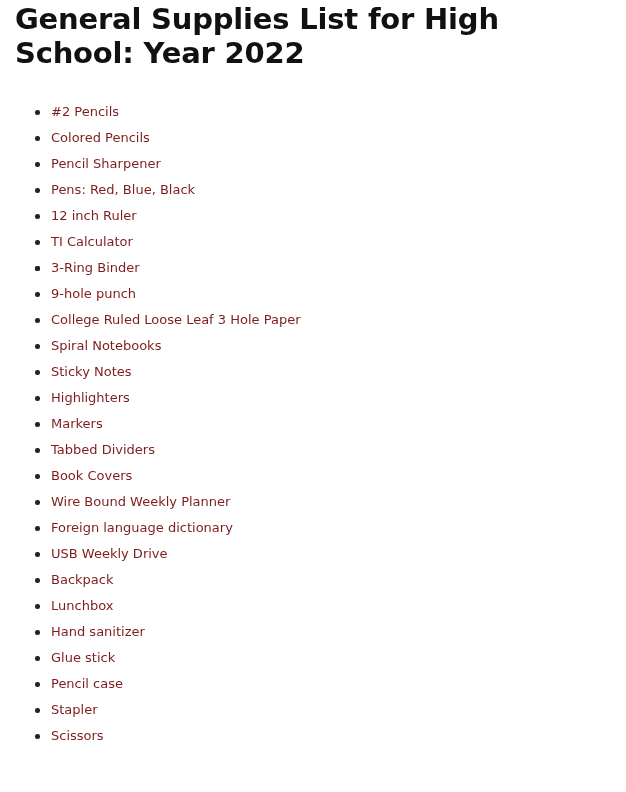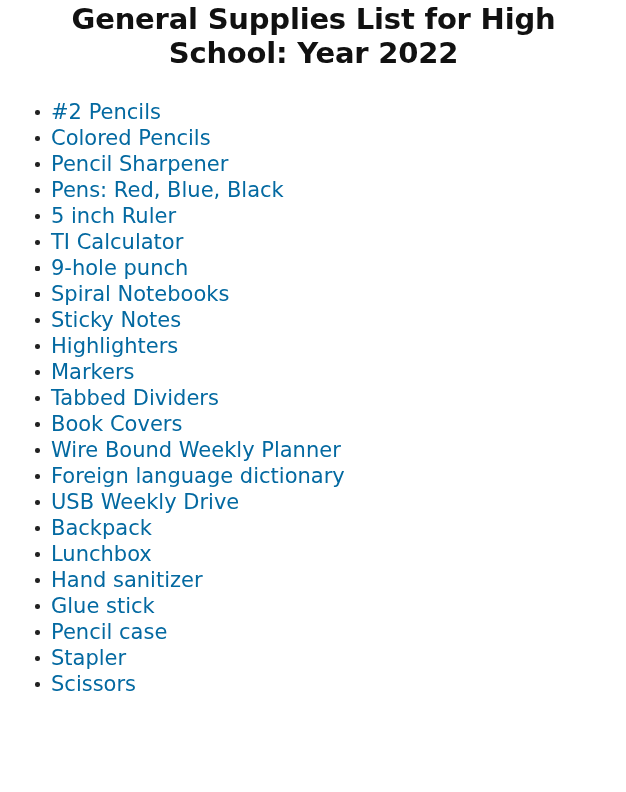--- a/index.html
+++ b/index.html
@@ -23,33 +23,32 @@
   }
   .doc-title {
     font-size: 29px;
     font-weight: bold;
     line-height: 34px;
     letter-spacing: -0.2px;
     color: #111111;
     margin: 0;
     padding-top: 2px;
     max-width: 600px;
-    text-align: center;
   }
   .supplies-list {
     list-style: none;
     margin: 0;
     padding: 0;
     padding-top: 29px;
   }
   .supply-item {
     position: relative;
-    font-size: 21px;
+    font-size: 13px;
     line-height: 26px;
-    color: #0369a1;
+    color: #7f1d1d;
     padding-left: 36px;
     white-space: nowrap;
   }
   .supply-item .bullet {
     position: absolute;
     left: 20px;
     top: 0;
     width: 6px;
     height: 26px;
     line-height: 26px;
@@ -73,25 +72,26 @@
 <div class="page">
 
   <h1 class="doc-title">General Supplies List for High School: Year 2022</h1>
 
   <ul class="supplies-list">
 
   <li class="supply-item"><span class="bullet"></span><span class="supply-label">#2 Pencils</span></li>
       <li class="supply-item"><span class="bullet"></span><span class="supply-label">Colored Pencils</span></li>
       <li class="supply-item"><span class="bullet"></span><span class="supply-label">Pencil Sharpener</span></li>
       <li class="supply-item"><span class="bullet"></span><span class="supply-label">Pens: Red, Blue, Black</span></li>
-      <li class="supply-item"><span class="bullet"></span><span class="supply-label">5 inch Ruler</span></li>
+      <li class="supply-item"><span class="bullet"></span><span class="supply-label">12 inch Ruler</span></li>
       <li class="supply-item"><span class="bullet"></span><span class="supply-label">TI Calculator</span></li>
       <li class="supply-item"><span class="bullet"></span></li>
+      <li class="supply-item"><span class="bullet"></span><span class="supply-label">3-Ring Binder</span></li>
       <li class="supply-item"><span class="bullet"></span><span class="supply-label">9-hole punch</span></li>
-      <li class="supply-item"><span class="bullet"></span></li>
+      <li class="supply-item"><span class="bullet"></span><span class="supply-label">College Ruled Loose Leaf 3 Hole Paper</span></li>
       <li class="supply-item"><span class="bullet"></span><span class="supply-label">Spiral Notebooks</span></li>
       <li class="supply-item"><span class="bullet"></span><span class="supply-label">Sticky Notes</span></li>
       <li class="supply-item"><span class="bullet"></span><span class="supply-label">Highlighters</span></li>
       <li class="supply-item"><span class="bullet"></span><span class="supply-label">Markers</span></li>
       <li class="supply-item"><span class="bullet"></span><span class="supply-label">Tabbed Dividers</span></li>
       <li class="supply-item"><span class="bullet"></span><span class="supply-label">Book Covers</span></li>
       <li class="supply-item"><span class="bullet"></span><span class="supply-label">Wire Bound Weekly Planner</span></li>
       <li class="supply-item"><span class="bullet"></span><span class="supply-label">Foreign language dictionary</span></li>
       <li class="supply-item"><span class="bullet"></span><span class="supply-label">USB Weekly Drive</span></li>
       <li class="supply-item"><span class="bullet"></span><span class="supply-label">Backpack</span></li>

